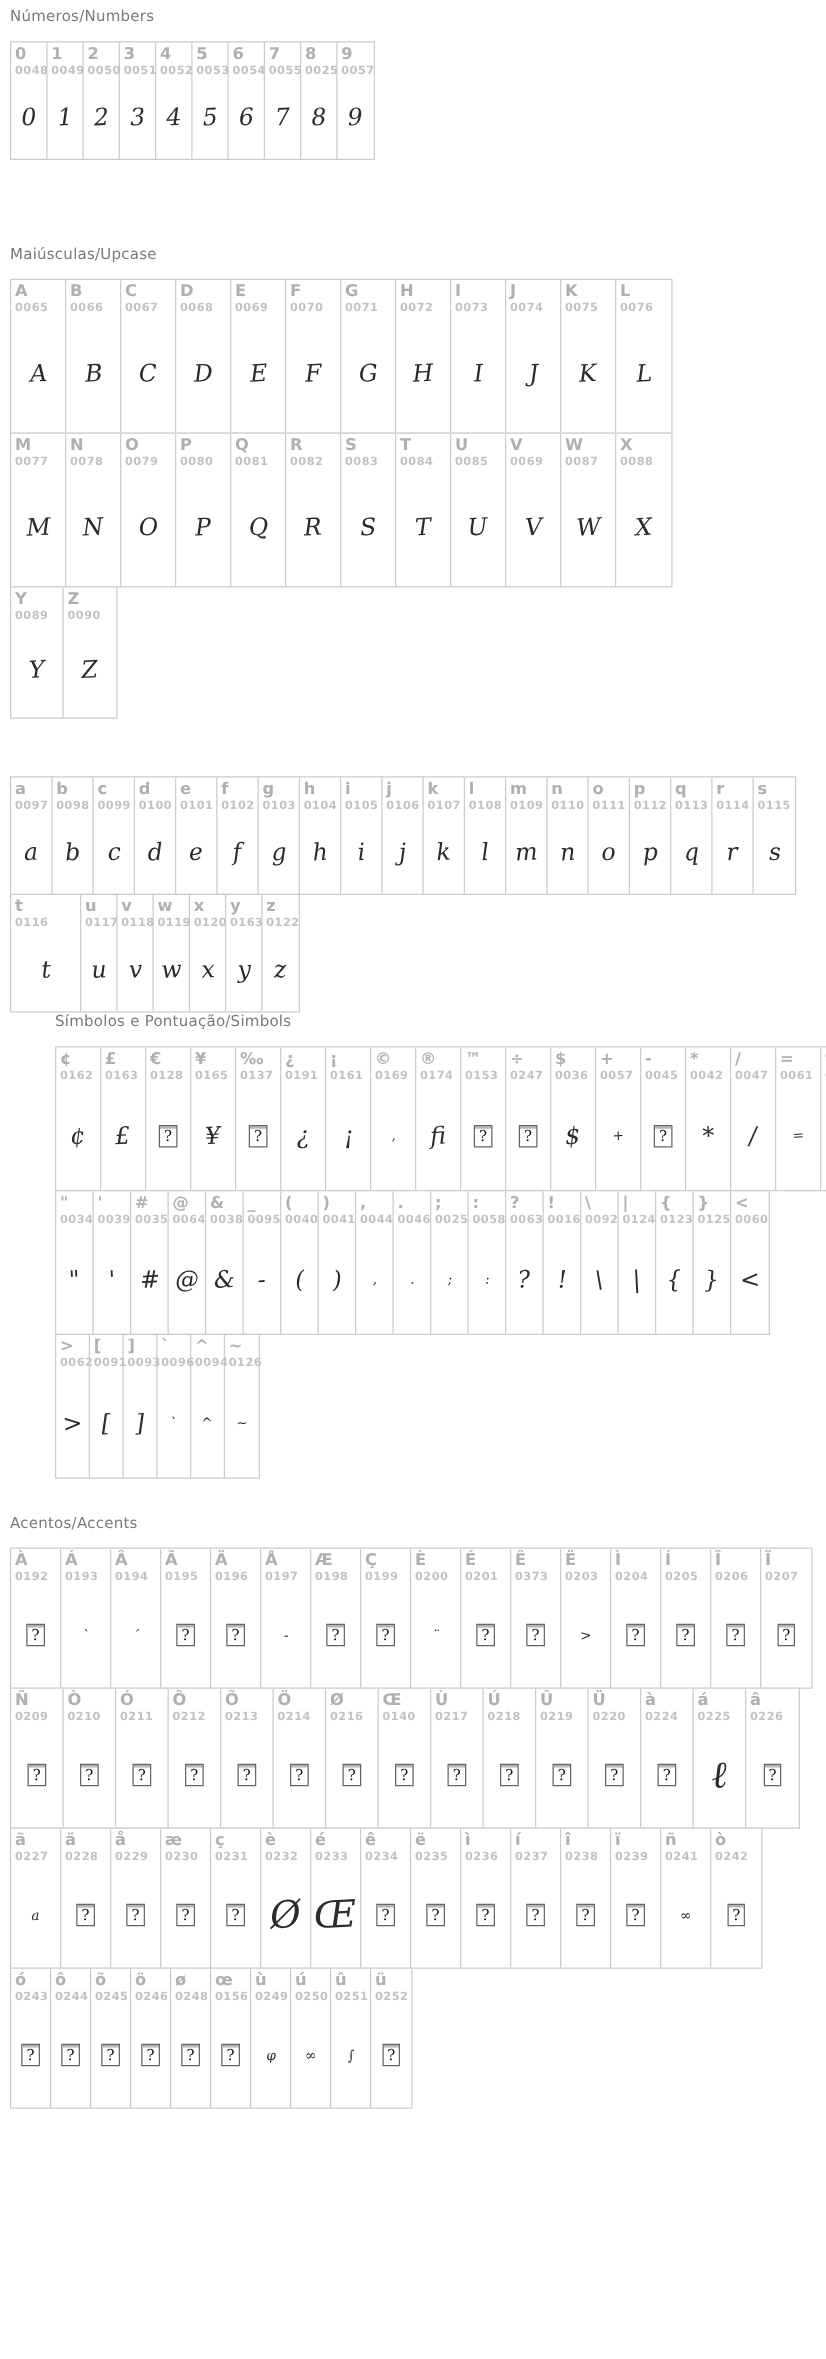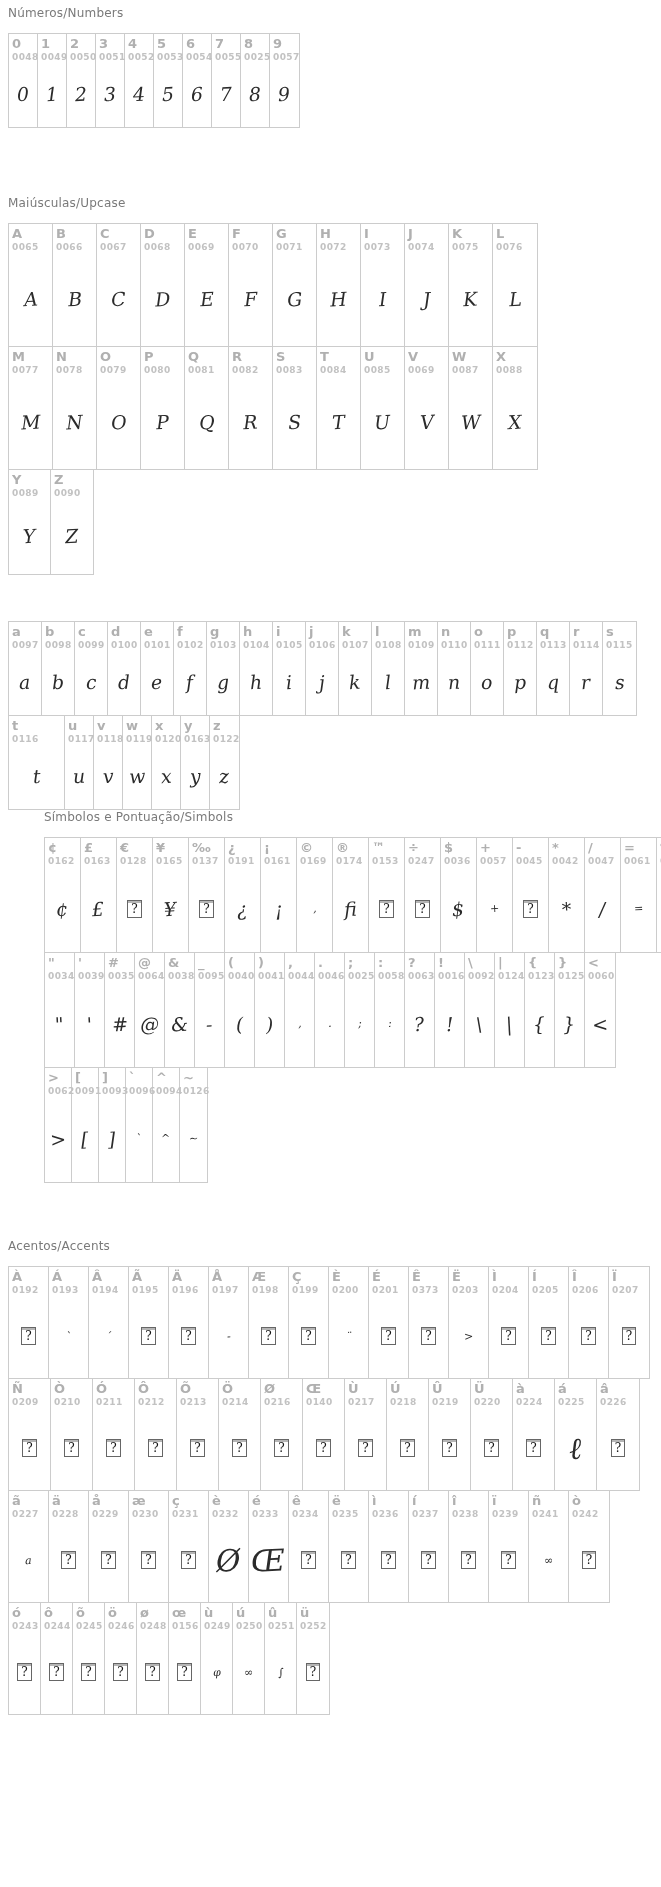--- a/index.html
+++ b/index.html
@@ -7,21 +7,21 @@
     width:661px;
     box-sizing:border-box;
     padding:6px 6px 20px 8px;
     font-family:"DejaVu Sans", sans-serif;
   }
   .section{display:block;}
   .sec-numbers{margin-top:0;}
   .sec-upcase{margin-top:68px;}
   .sec-lowercase{margin-top:46px;}
   .sec-symbols{padding-left:36px;}
-  .sec-accents{margin-top:56px;}
+  .sec-accents{margin-top:28px;}
   .section-title{
     margin:0 0 13px 0;
     font-size:12px;
     font-weight:400;
     color:#7a7a7a;
     font-family:"DejaVu Sans", sans-serif;
     letter-spacing:0.2px;
   }
   .glyph-row{
     display:inline-flex;

